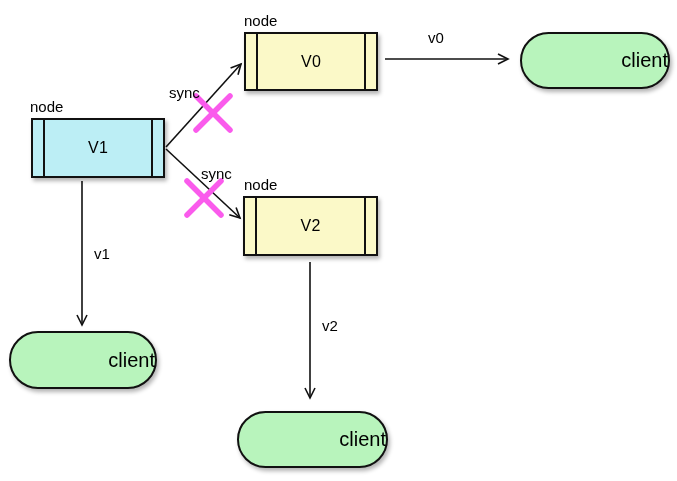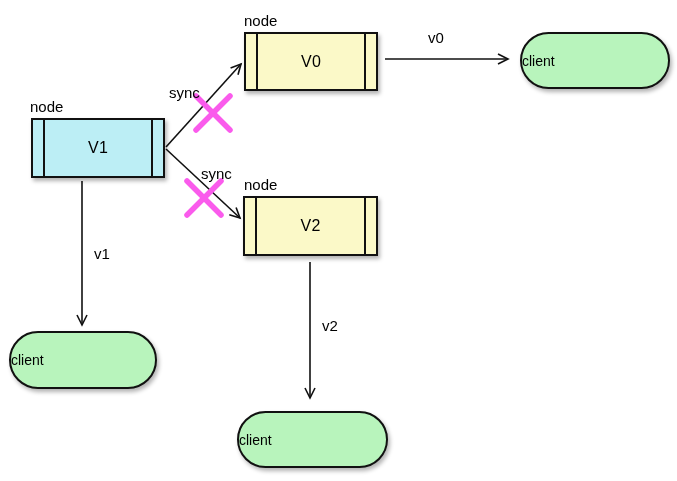--- a/index.html
+++ b/index.html
@@ -65,22 +65,22 @@
   }
   .client {
     position: absolute;
     box-sizing: border-box;
     border: 2px solid var(--shape-border, #111);
     border-radius: 29px;
     background: var(--client-fill, #b8f4bc);
     box-shadow: 2px 3px 4px rgba(0,0,0,0.30);
     display: flex;
     align-items: center;
-    justify-content: flex-start;
-    font-size: 14px;
+    justify-content: flex-end;
+    font-size: 20px;
   }
   .tag {
     position: absolute;
     font-size: 15px;
     white-space: nowrap;
     text-align: center;
   }
   .edge-label {
     position: absolute;
     font-size: 15px;

